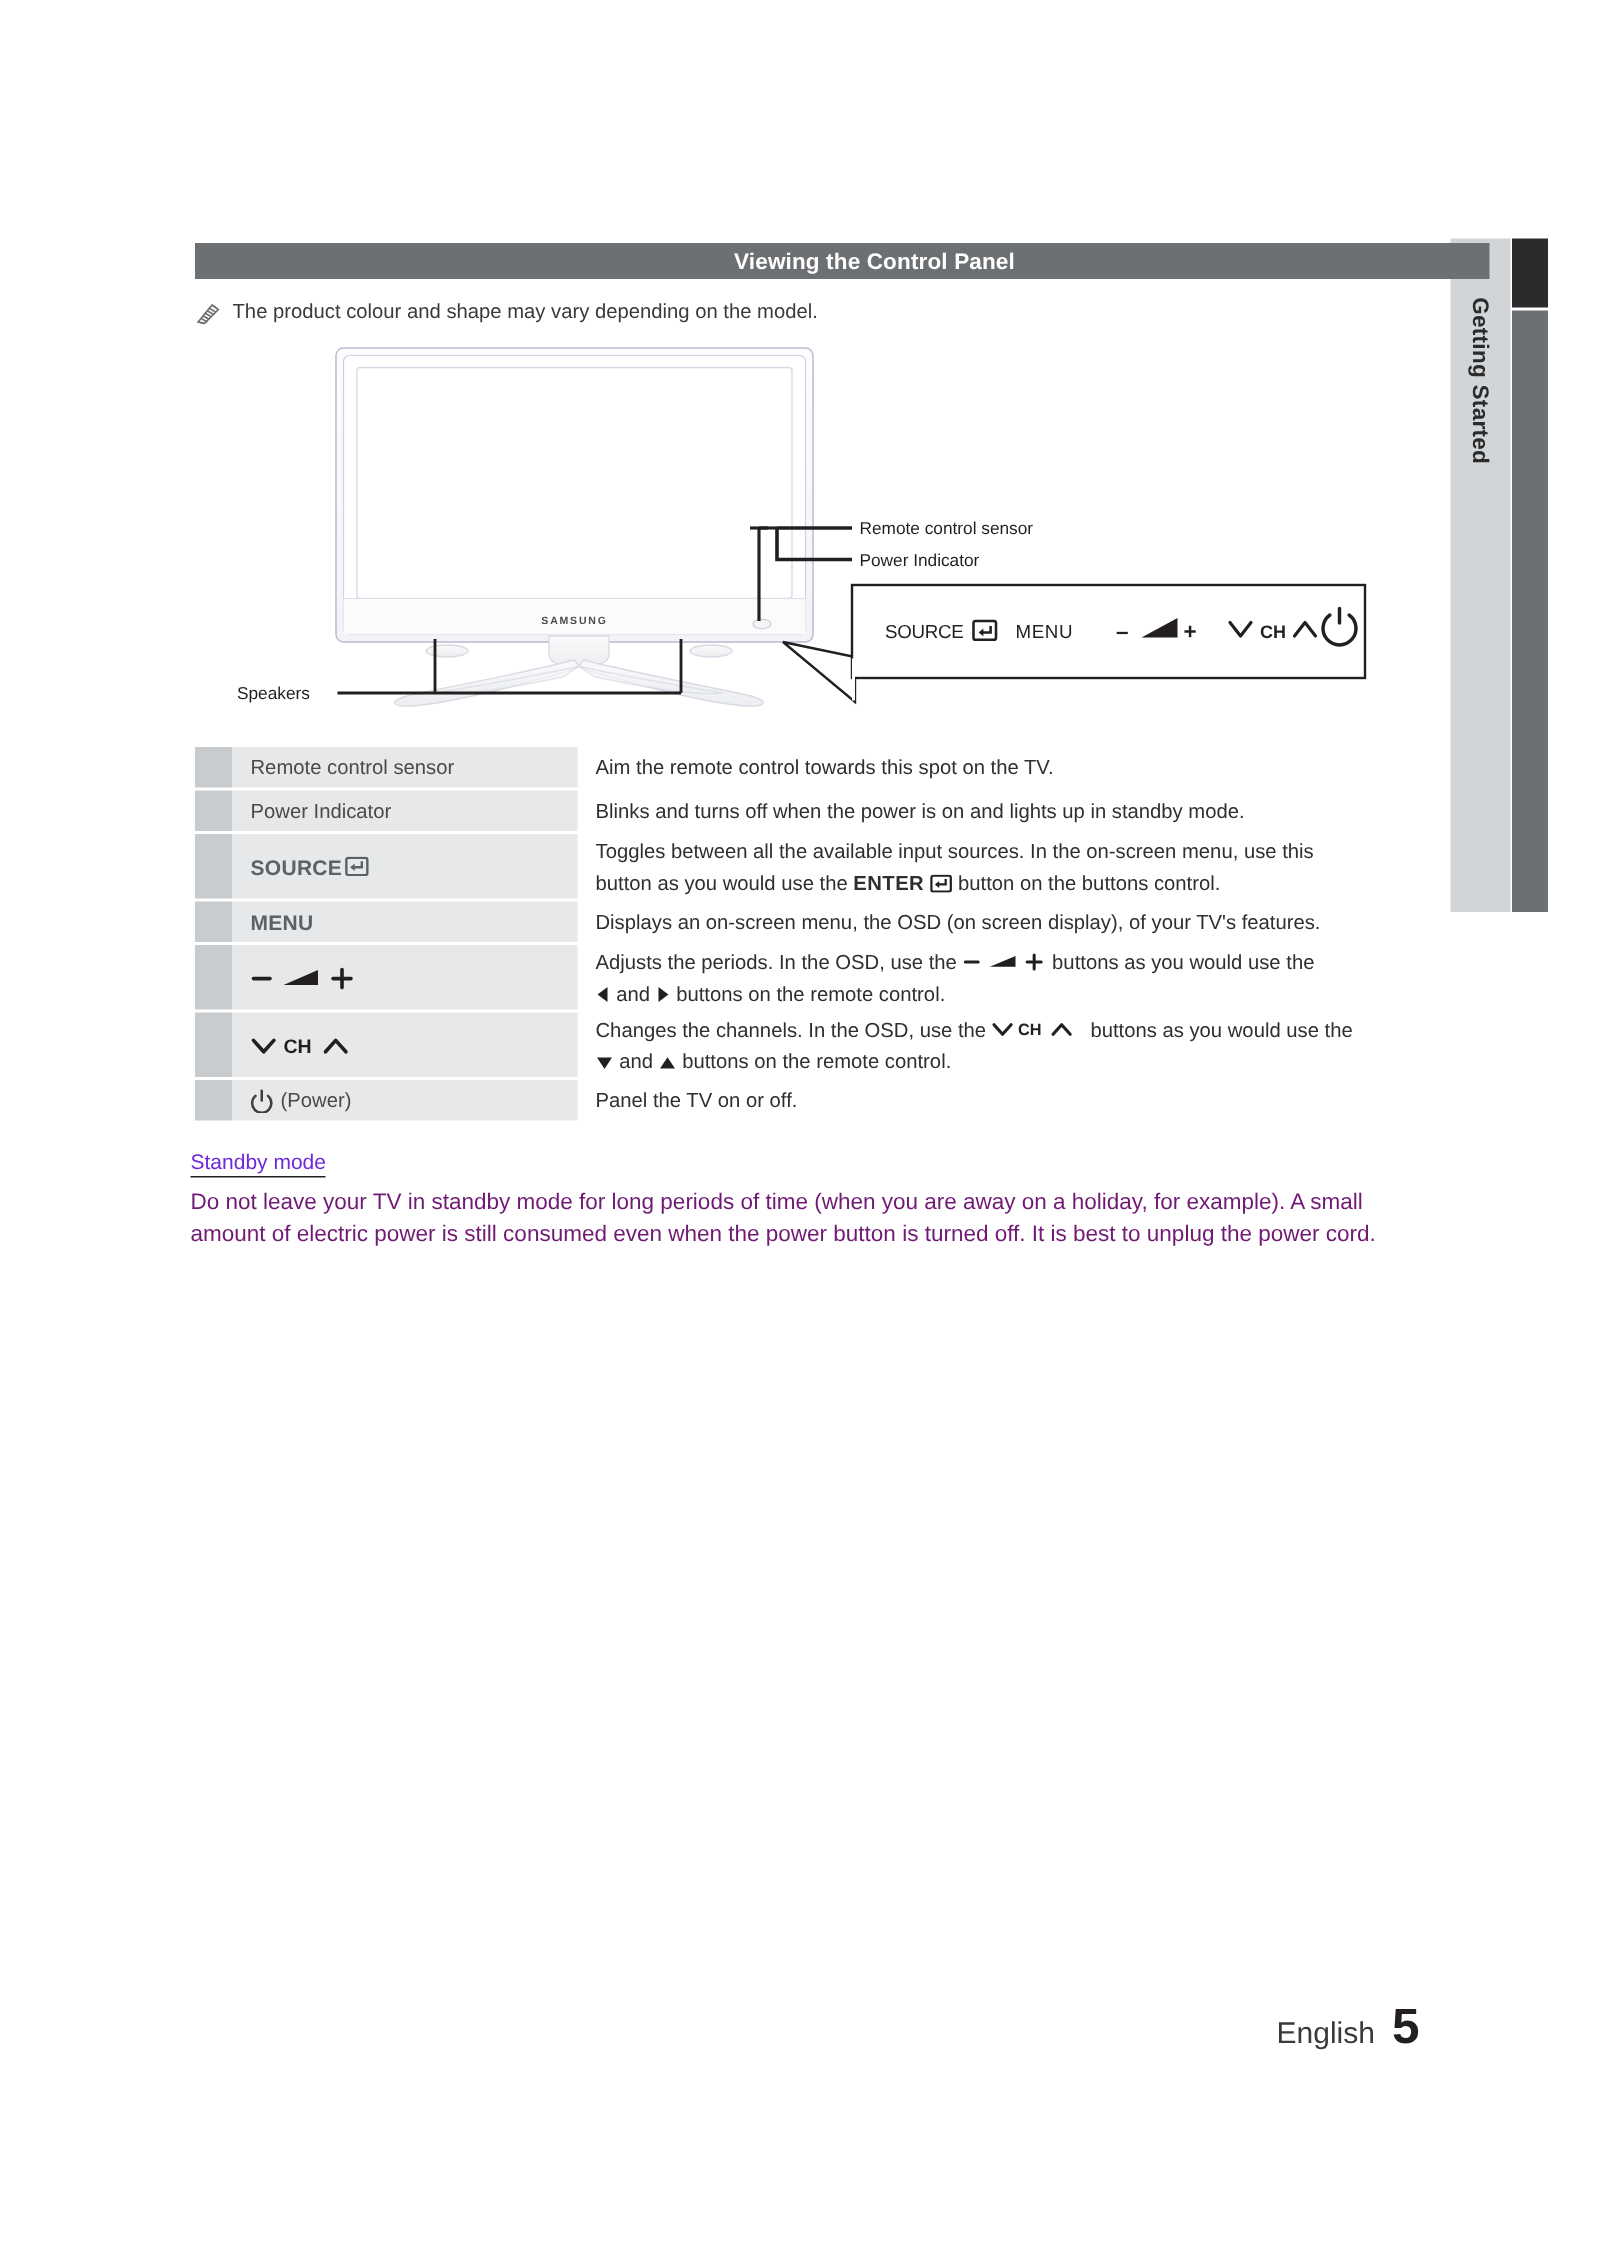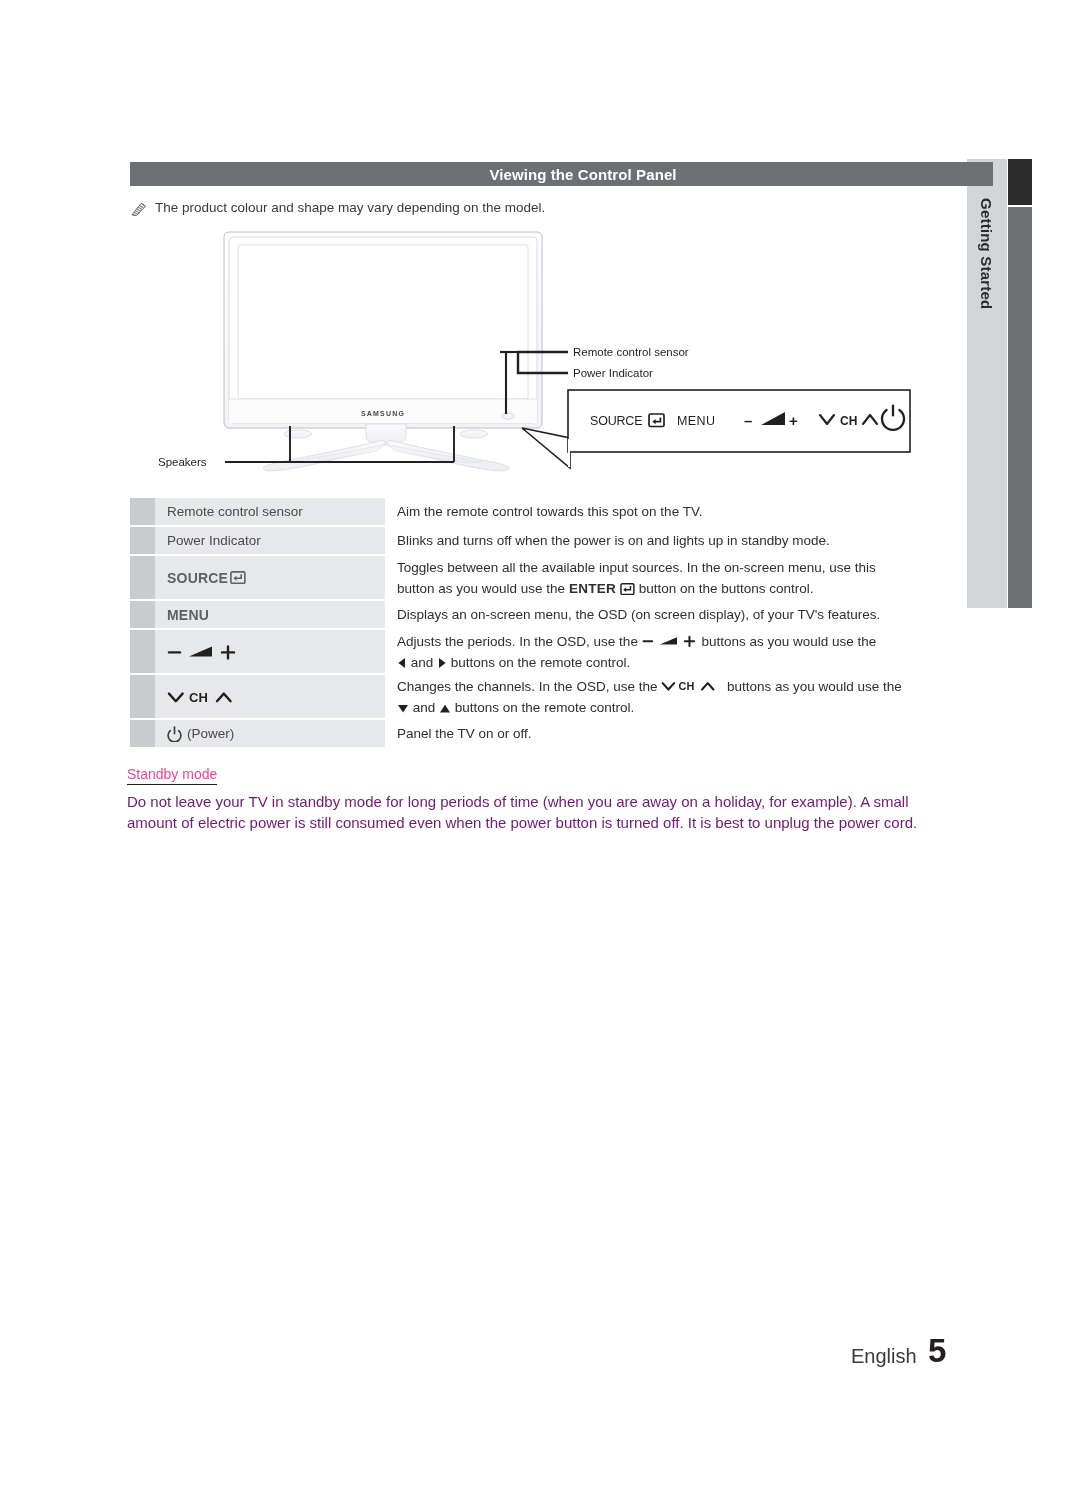--- a/index.html
+++ b/index.html
@@ -69,21 +69,21 @@
     display:flex;flex-direction:column;justify-content:center;
   }
   .trow.h1 .tick,.trow.h1 .tkey{height:27px;}
   .trow.h2 .tick,.trow.h2 .tkey{height:43px;}
   .trow.h1 .tval{min-height:27px;}
   .trow.h2 .tval{min-height:43px;}
   .inline-ico{display:inline-block;vertical-align:-2px;}
 
   
   .standby-h{
-    position:absolute;left:127px;top:766px;font-size:14px;color:#ec4899;
+    position:absolute;left:127px;top:766px;font-size:14px;color:#6d28d9;
     border-bottom:1.3px solid #231f20;padding-bottom:2px;
   }
   .standby-p{
     position:absolute;left:127px;top:791px;width:828px;
     font-size:15px;line-height:21px;color:#701a75;
   }
 
   
   .footer-lang{
     position:absolute;left:851px;top:1345px;font-size:20px;color:#3a3a3a;

